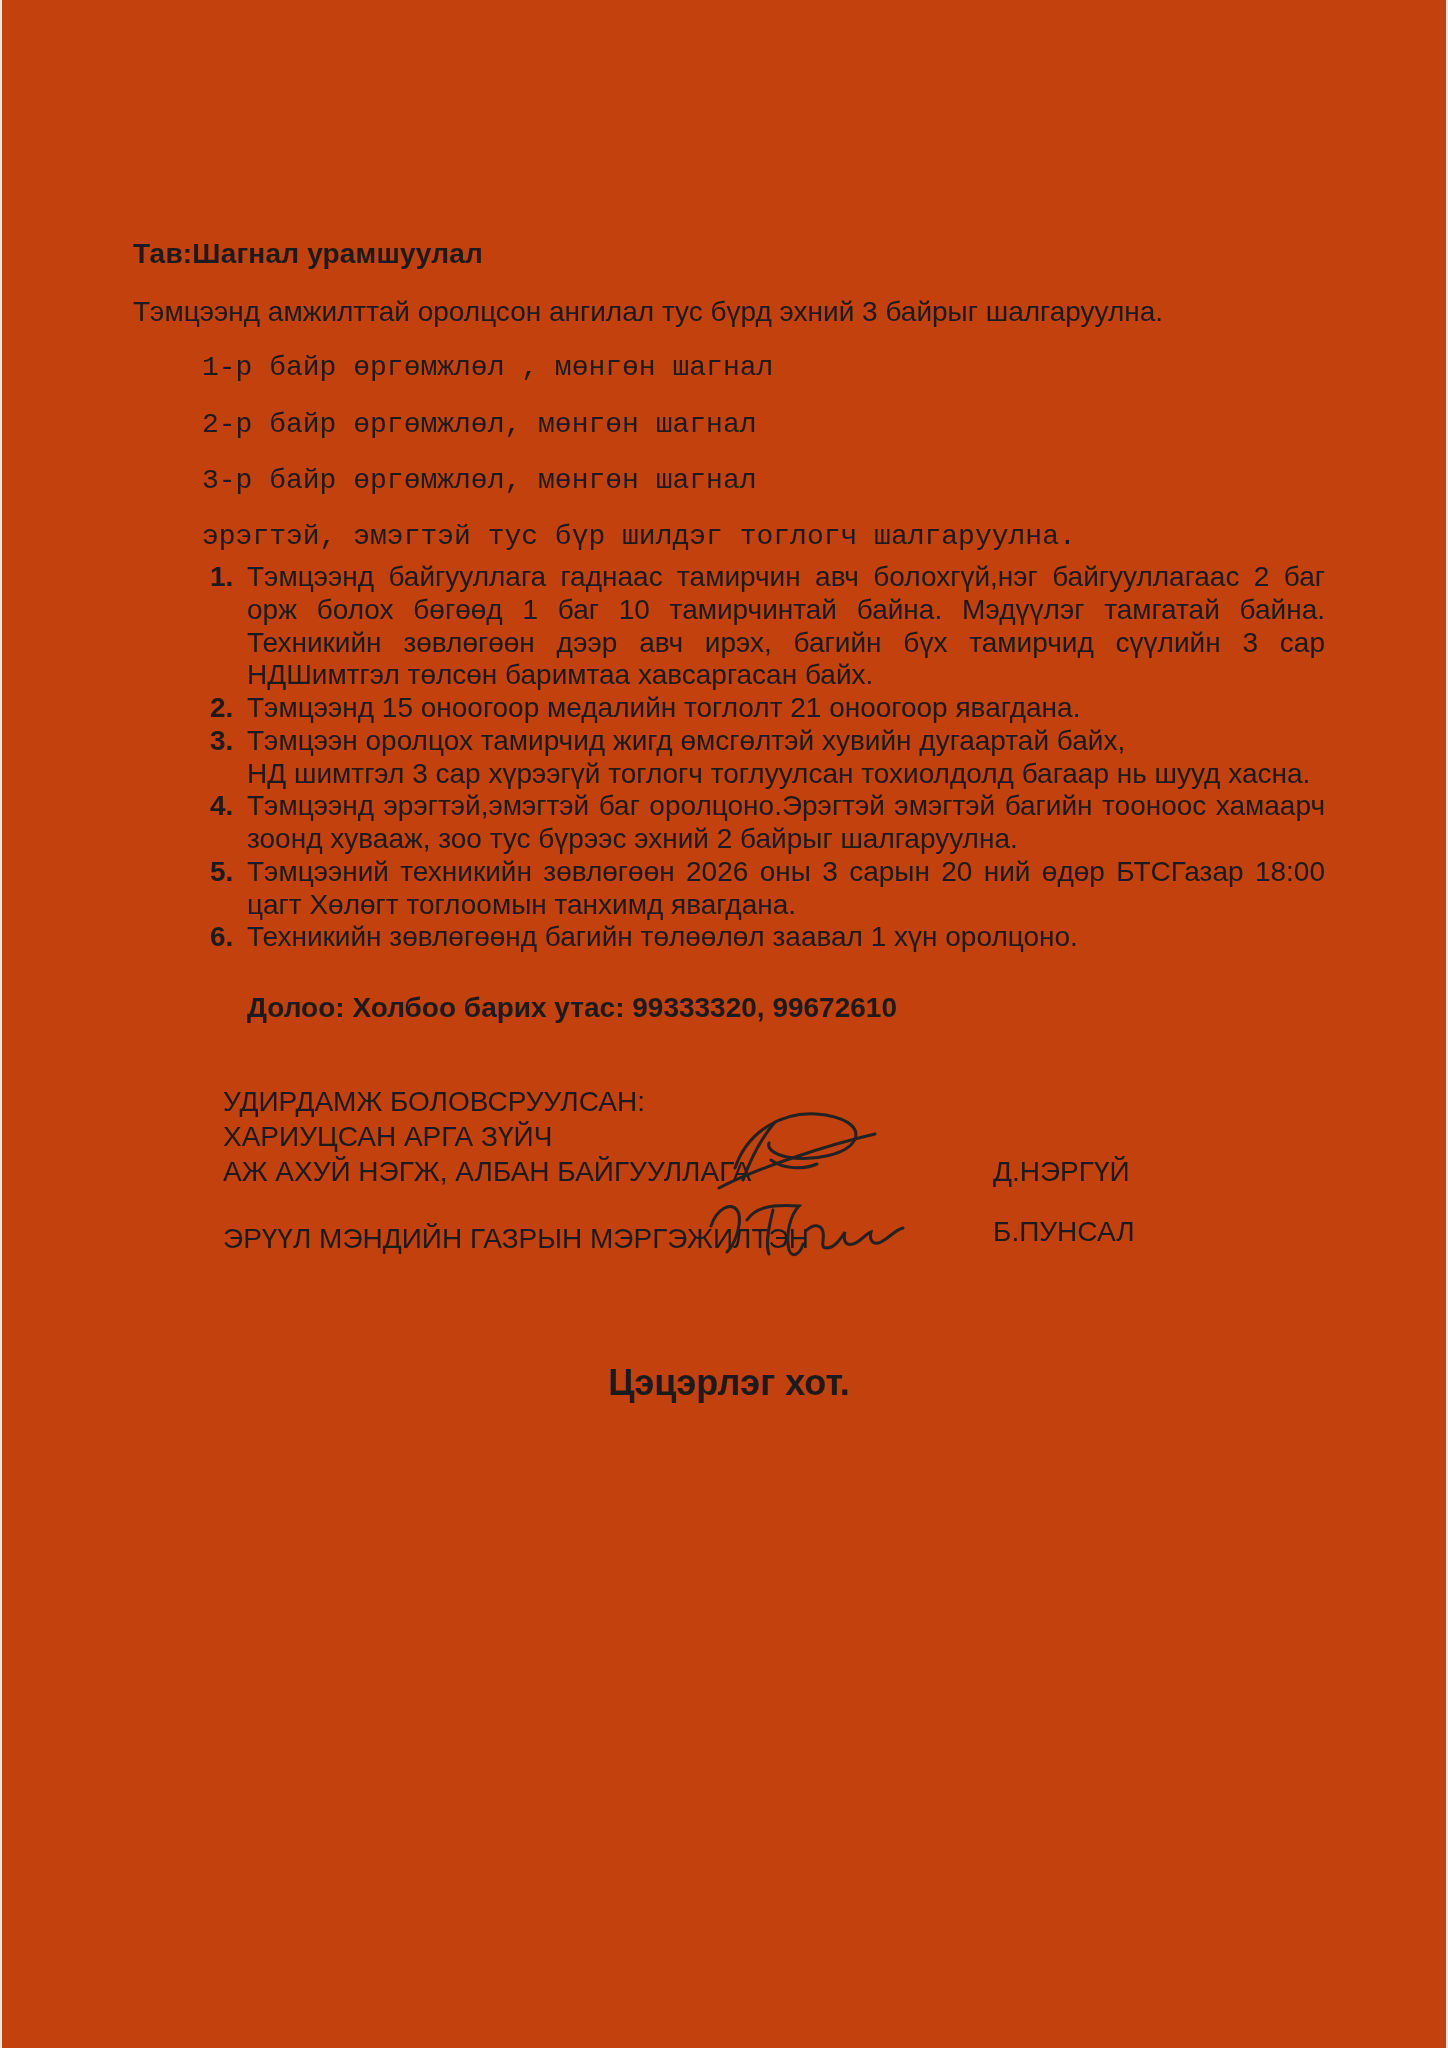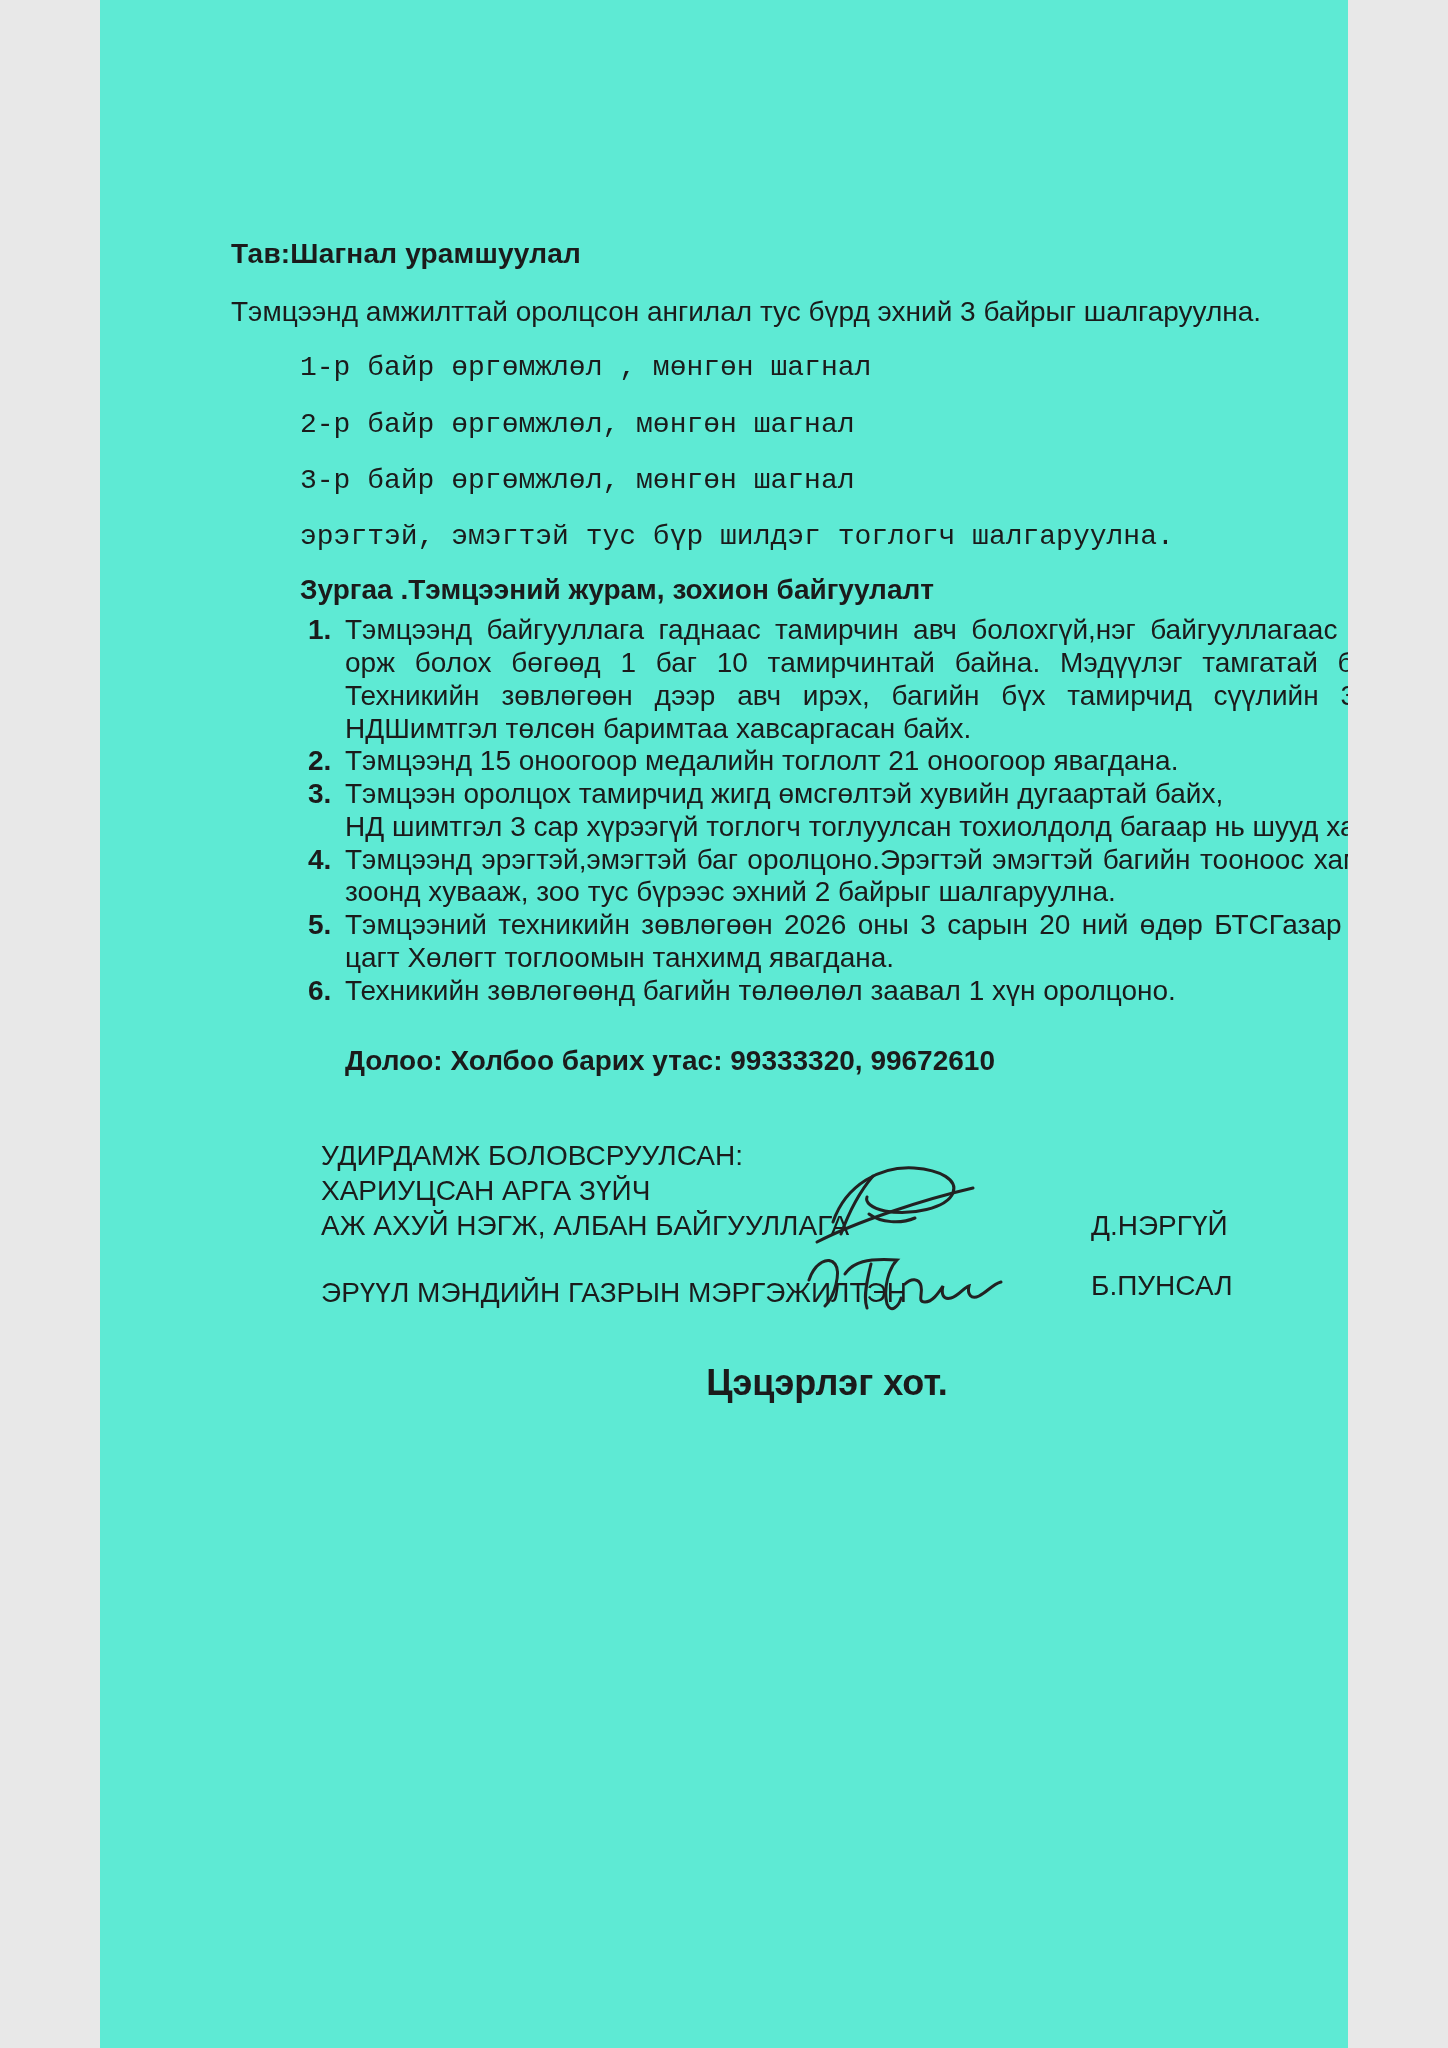--- a/index.html
+++ b/index.html
@@ -1,24 +1,24 @@
 <!DOCTYPE html>
 <html><head>
 <meta charset="utf-8">
 <style>
   * { margin: 0; padding: 0; box-sizing: border-box; }
   html, body { background: #e8e8e8; }
   body { font-family: "Liberation Sans", "DejaVu Sans", sans-serif; }
 
   .page {
     position: relative;
-    width: 1248px;
+    width: 1444px;
     height: 2048px;
     margin: 0 auto;
-    background: #5eead4;
+    background: #c2410c;
     color: #1b1b1b;
     overflow: hidden;
   }
 
   .content {
     position: absolute;
     left: 131px;
     top: 238px;
     width: 1192px;
     font-size: 28px;
@@ -128,21 +128,20 @@
 
     <div class="heading-five">Тав:Шагнал урамшуулал</div>
 
     <div class="intro">Тэмцээнд амжилттай оролцсон ангилал тус бүрд эхний 3 байрыг шалгаруулна.</div>
 
     <div class="award-line">1-р байр өргөмжлөл ,  мөнгөн шагнал</div>
     <div class="award-line">2-р байр өргөмжлөл, мөнгөн шагнал</div>
     <div class="award-line">3-р байр өргөмжлөл, мөнгөн шагнал</div>
     <div class="award-line">эрэгтэй, эмэгтэй тус бүр шилдэг тоглогч шалгаруулна.</div>
 
-    <div class="heading-six">Зургаа .Тэмцээний журам, зохион байгуулалт</div>
 
     <ol class="rules">
       <li>Тэмцээнд байгууллага гаднаас тамирчин авч болохгүй,нэг байгууллагаас 2 баг орж болох бөгөөд 1 баг 10 тамирчинтай байна. Мэдүүлэг тамгатай байна. Техникийн зөвлөгөөн дээр авч ирэх, багийн бүх тамирчид сүүлийн 3 сар НДШимтгэл төлсөн баримтаа хавсаргасан байх.</li>
       <li>Тэмцээнд 15 оноогоор медалийн тоглолт 21 оноогоор явагдана.</li>
       <li>Тэмцээн оролцох тамирчид жигд өмсгөлтэй хувийн дугаартай байх,
 НД шимтгэл 3  сар хүрээгүй тоглогч тоглуулсан тохиолдолд багаар нь шууд хасна.</li>
       <li>Тэмцээнд эрэгтэй,эмэгтэй баг оролцоно.Эрэгтэй эмэгтэй багийн тооноос хамаарч зоонд хувааж, зоо тус бүрээс эхний 2 байрыг шалгаруулна.</li>
       <li>Тэмцээний техникийн зөвлөгөөн 2026 оны 3 сарын 20 ний өдөр БТСГазар 18:00 цагт Хөлөгт тоглоомын танхимд явагдана.</li>
       <li>Техникийн зөвлөгөөнд багийн төлөөлөл заавал 1 хүн оролцоно.</li>
     </ol>

